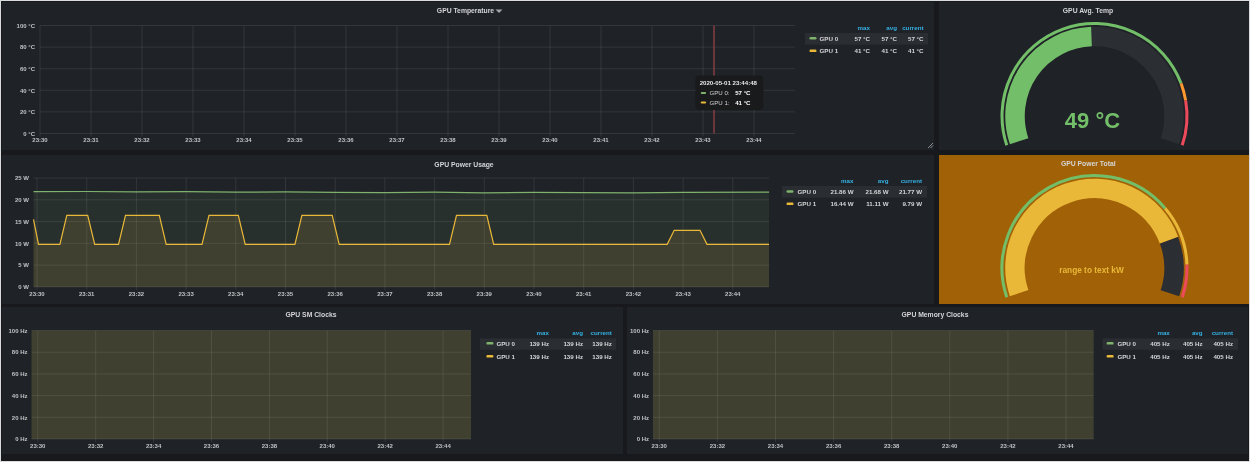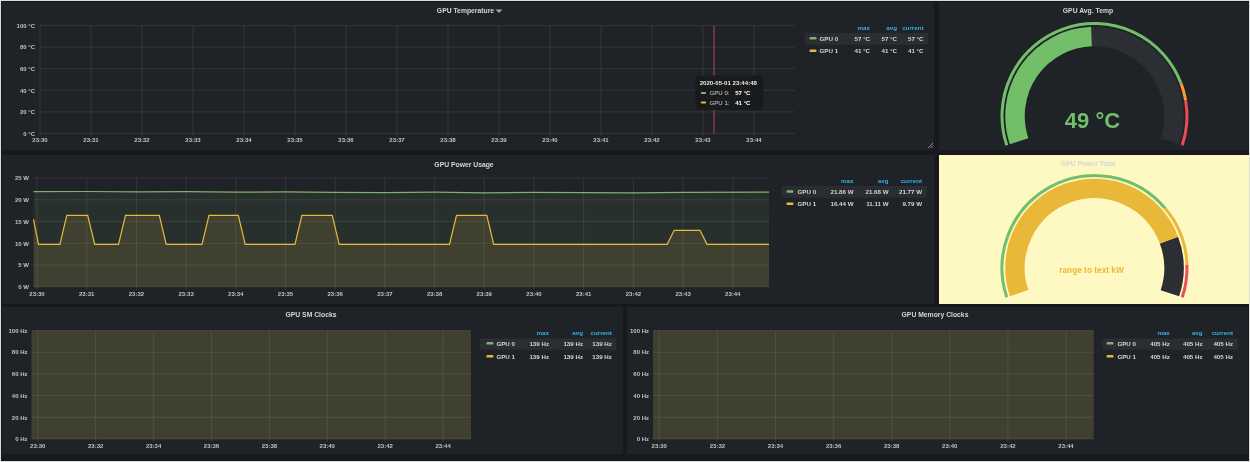--- a/index.html
+++ b/index.html
@@ -142,21 +142,21 @@
       <text x="795.5" y="38.7" font-family="&quot;Liberation Sans&quot;, sans-serif" font-size="6.2" fill="#d5d6d8" text-anchor="start" font-weight="bold">GPU 0</text>
       <text x="851.5" y="38.7" font-family="&quot;Liberation Sans&quot;, sans-serif" font-size="6.2" fill="#d5d6d8" text-anchor="end" font-weight="bold">21.86 W</text>
       <text x="886.5" y="38.7" font-family="&quot;Liberation Sans&quot;, sans-serif" font-size="6.2" fill="#d5d6d8" text-anchor="end" font-weight="bold">21.68 W</text>
       <text x="920.0" y="38.7" font-family="&quot;Liberation Sans&quot;, sans-serif" font-size="6.2" fill="#d5d6d8" text-anchor="end" font-weight="bold">21.77 W</text>
       <rect x="784.5" y="47.6" width="7" height="2.5" rx="1.2" fill="#eab839"></rect>
       <text x="795.5" y="51.1" font-family="&quot;Liberation Sans&quot;, sans-serif" font-size="6.2" fill="#d5d6d8" text-anchor="start" font-weight="bold">GPU 1</text>
       <text x="851.5" y="51.1" font-family="&quot;Liberation Sans&quot;, sans-serif" font-size="6.2" fill="#d5d6d8" text-anchor="end" font-weight="bold">16.44 W</text>
       <text x="886.5" y="51.1" font-family="&quot;Liberation Sans&quot;, sans-serif" font-size="6.2" fill="#d5d6d8" text-anchor="end" font-weight="bold">11.11 W</text>
       <text x="920.0" y="51.1" font-family="&quot;Liberation Sans&quot;, sans-serif" font-size="6.2" fill="#d5d6d8" text-anchor="end" font-weight="bold">9.79 W</text>
     </svg></div>
-<div style="position:absolute;left:937.5px;top:153.5px;width:310px;height:149px;background:#fef9c3;"><svg width="310" height="149" viewBox="0 0 310 149">
+<div style="position:absolute;left:937.5px;top:153.5px;width:310px;height:149px;background:#a16207;"><svg width="310" height="149" viewBox="0 0 310 149">
       <text x="149.3" y="11.0" font-family="&quot;Liberation Sans&quot;, sans-serif" font-size="6.8" fill="#d4d5d7" text-anchor="middle" font-weight="bold">GPU Power Total</text>
       <path d="M 229.94 85.08 A 79.50 79.50 0 0 1 230.89 138.23" fill="none" stroke="#2b2e33" stroke-width="19.5" stroke-linecap="butt"></path>
       <path d="M 80.11 138.23 A 79.50 79.50 0 0 1 229.94 85.08" fill="none" stroke="#eab839" stroke-width="19.5" stroke-linecap="butt"></path>
       <path d="M 67.78 142.35 A 92.50 92.50 0 0 1 226.27 53.43" fill="none" stroke="#73bf69" stroke-width="3" stroke-linecap="butt"></path>
       <path d="M 226.27 53.43 A 92.50 92.50 0 0 1 247.94 109.59" fill="none" stroke="#eab839" stroke-width="3" stroke-linecap="butt"></path>
       <path d="M 247.94 109.59 A 92.50 92.50 0 0 1 243.22 142.35" fill="none" stroke="#ed4a5c" stroke-width="3" stroke-linecap="butt"></path>
       <text x="152.5" y="117.5" font-family="&quot;Liberation Sans&quot;, sans-serif" font-size="8.3" fill="#eab839" text-anchor="middle" font-weight="bold">range to text kW</text>
     </svg></div>
 <div style="position:absolute;left:1px;top:306px;width:621px;height:147px;background:#1f2227;"><svg width="621" height="147" viewBox="0 0 621 147">
       <text x="309.0" y="10.0" font-family="&quot;Liberation Sans&quot;, sans-serif" font-size="6.8" fill="#d4d5d7" text-anchor="middle" font-weight="bold">GPU SM Clocks</text>

